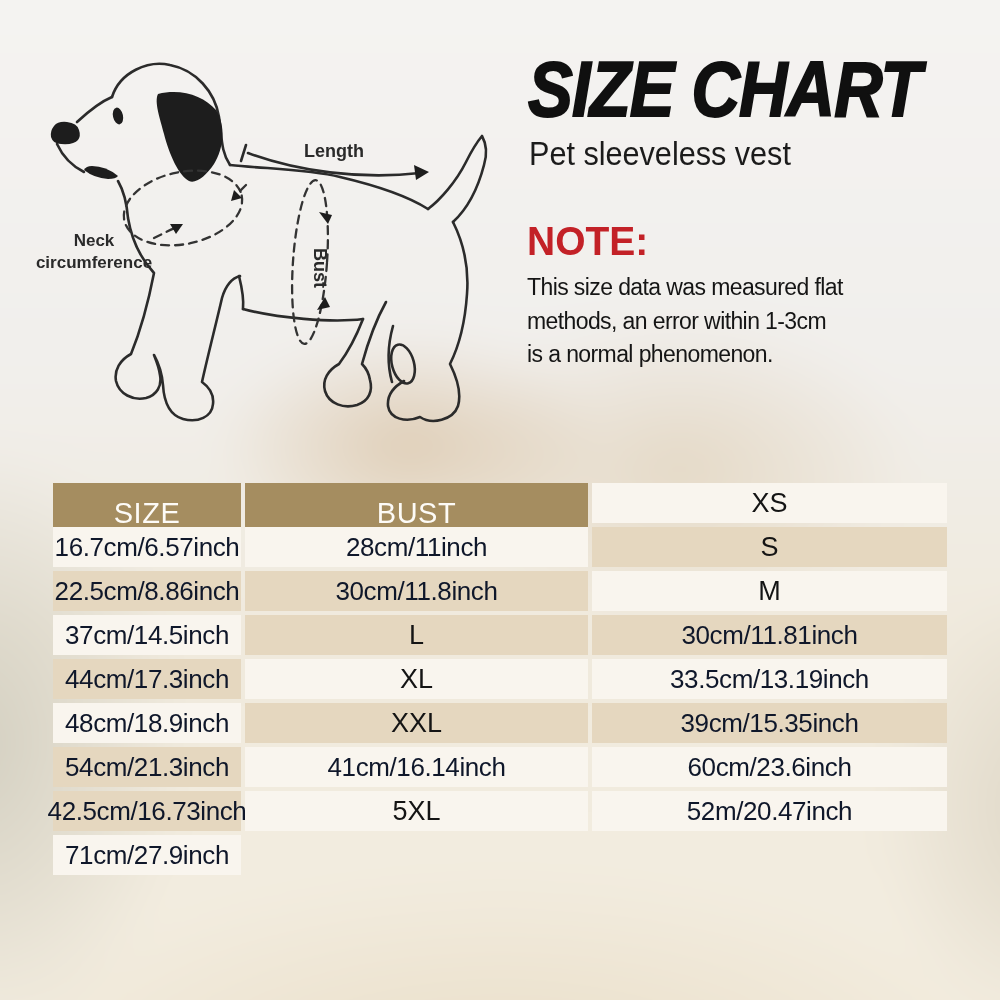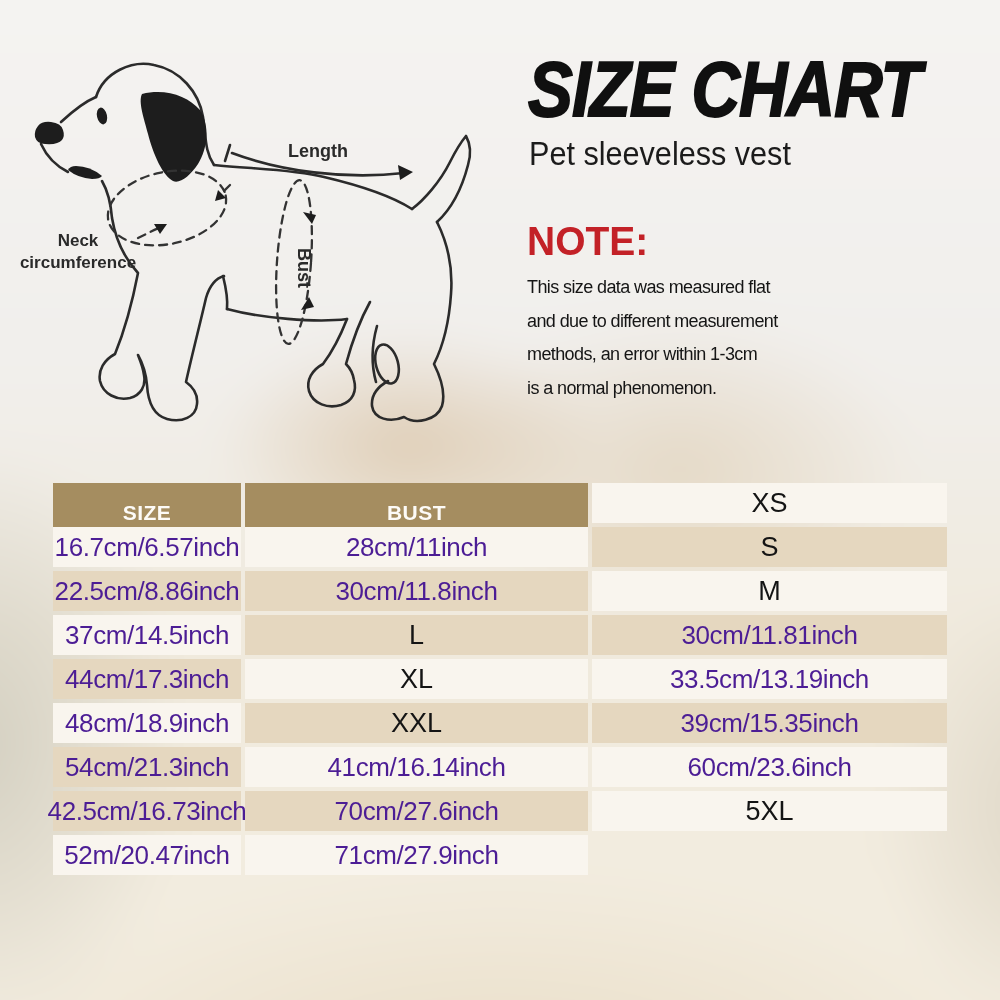--- a/index.html
+++ b/index.html
@@ -12,21 +12,21 @@
     background:
       radial-gradient(280px 160px at 42% 45%, rgba(197,160,112,0.42), transparent 70%),
       radial-gradient(340px 220px at 66% 47%, rgba(203,174,130,0.32), transparent 70%),
       radial-gradient(300px 420px at 3% 72%, rgba(178,176,160,0.48), transparent 72%),
       radial-gradient(260px 320px at 100% 78%, rgba(188,178,156,0.38), transparent 72%),
       radial-gradient(760px 300px at 50% 103%, rgba(214,193,154,0.40), transparent 75%),
       linear-gradient(180deg,#f5f4f2 0%,#f1efec 38%,#f0eadd 62%,#f4eee1 100%);
   }
   .layer{position:absolute;z-index:1;}
   
-  .dog-figure{left:20px;top:52px;width:470px;height:392px;}
+  .dog-figure{left:36px;top:52px;width:470px;height:392px;}
   .dog-figure svg{width:100%;height:100%;display:block;}
   .ln{fill:none;stroke:#2b2b2b;stroke-width:2.6;stroke-linecap:round;stroke-linejoin:round;}
   .ink{fill:#1d1d1d;stroke:none;}
   .dash{fill:none;stroke:#333;stroke-width:2.3;stroke-dasharray:8 6;stroke-linecap:round;}
   .diagram-label{font-family:"Liberation Sans",sans-serif;font-weight:bold;fill:#2a2a2a;}
   
   .page-title{
     left:528px;top:46px;width:470px;height:86px;line-height:86px;
     font-size:78px;font-weight:bold;font-style:italic;letter-spacing:-1px;
     color:#101010;-webkit-text-stroke:2px #101010;
@@ -35,37 +35,37 @@
   .page-subtitle{
     left:529px;top:134px;font-size:34px;color:#1b1b1b;white-space:nowrap;
     transform:scaleX(0.9);transform-origin:left top;
   }
   .note-heading{
     left:527px;top:218px;font-size:41px;font-weight:bold;color:var(--note-color,#c32127);
     transform:scaleX(0.95);transform-origin:left top;white-space:nowrap;
   }
   .note-body{left:527px;top:271px;width:445px;}
   .note-line{
-    font-size:18px;line-height:33.5px;color:#151515;letter-spacing:-0.6px;white-space:nowrap;
+    font-size:23px;line-height:33.5px;color:#151515;letter-spacing:-0.6px;white-space:nowrap;
   }
   
   .size-table{
     left:53px;top:483px;width:894px;
     display:grid;grid-template-columns:188px 343px 355px;
     grid-auto-rows:40px;gap:4px;
   }
   .cell{display:flex;align-items:center;justify-content:center;}
   .th{
     height:60px;background:var(--header-bg,#a58d60);color:#fdfbf7;
-    font-weight:bold;font-size:21px;letter-spacing:0.5px;
+    font-weight:normal;font-size:29px;letter-spacing:0.5px;
   }
   .row-light{background:var(--row-bg,#f9f5ee);}
   .row-alt{background:var(--row-alt-bg,#e5d7bf);}
   .size-cell{font-size:27px;color:#141414;}
-  .val-cell{font-size:26px;color:#4c1d95;letter-spacing:-0.4px;}
+  .val-cell{font-size:26px;color:#0f172a;letter-spacing:-0.4px;}
 </style>
 </head>
 <body>
 
 <div class="canvas">
   <div class="bg"></div>
 
   <div class="layer dog-figure">
     <svg viewBox="0 0 470 392">
 
@@ -106,21 +106,20 @@
       <text class="diagram-label" x="58" y="216" font-size="17" text-anchor="middle">circumference</text>
       <text class="diagram-label" x="284" y="222" font-size="18" text-anchor="middle" transform="rotate(90 284 216)">Bust</text>
     </svg>
   </div>
 
   <div class="layer page-title">SIZE CHART</div>
   <div class="layer page-subtitle">Pet sleeveless vest</div>
   <div class="layer note-heading">NOTE:</div>
   <div class="layer note-body">
     <div class="note-line">This size data was measured flat</div>
-    <div class="note-line">and due to different measurement</div>
     <div class="note-line">methods, an error within 1-3cm</div>
     <div class="note-line">is a normal phenomenon.</div>
   </div>
 
   <div class="layer size-table">
     <div class="cell th">SIZE</div>
     <div class="cell th">BUST</div>
 
     <div class="cell row-light size-cell">XS</div>
     <div class="cell row-light val-cell">16.7cm/6.57inch</div>
@@ -142,19 +141,18 @@
     <div class="cell row-light val-cell">48cm/18.9inch</div>
 
     <div class="cell row-alt size-cell">XXL</div>
     <div class="cell row-alt val-cell">39cm/15.35inch</div>
     <div class="cell row-alt val-cell">54cm/21.3inch</div>
 
     <div class="cell row-light val-cell">41cm/16.14inch</div>
     <div class="cell row-light val-cell">60cm/23.6inch</div>
 
     <div class="cell row-alt val-cell">42.5cm/16.73inch</div>
-    <div class="cell row-alt val-cell">70cm/27.6inch</div>
 
     <div class="cell row-light size-cell">5XL</div>
     <div class="cell row-light val-cell">52m/20.47inch</div>
     <div class="cell row-light val-cell">71cm/27.9inch</div>
   </div>
 </div>
 
 </body></html>

